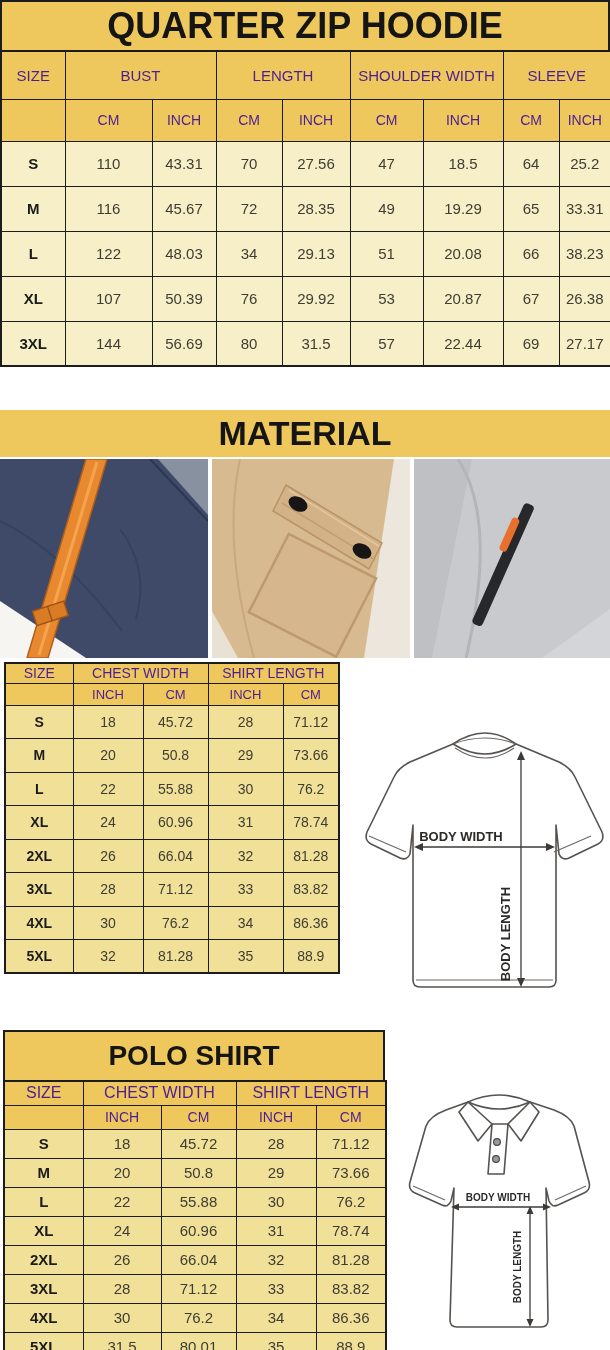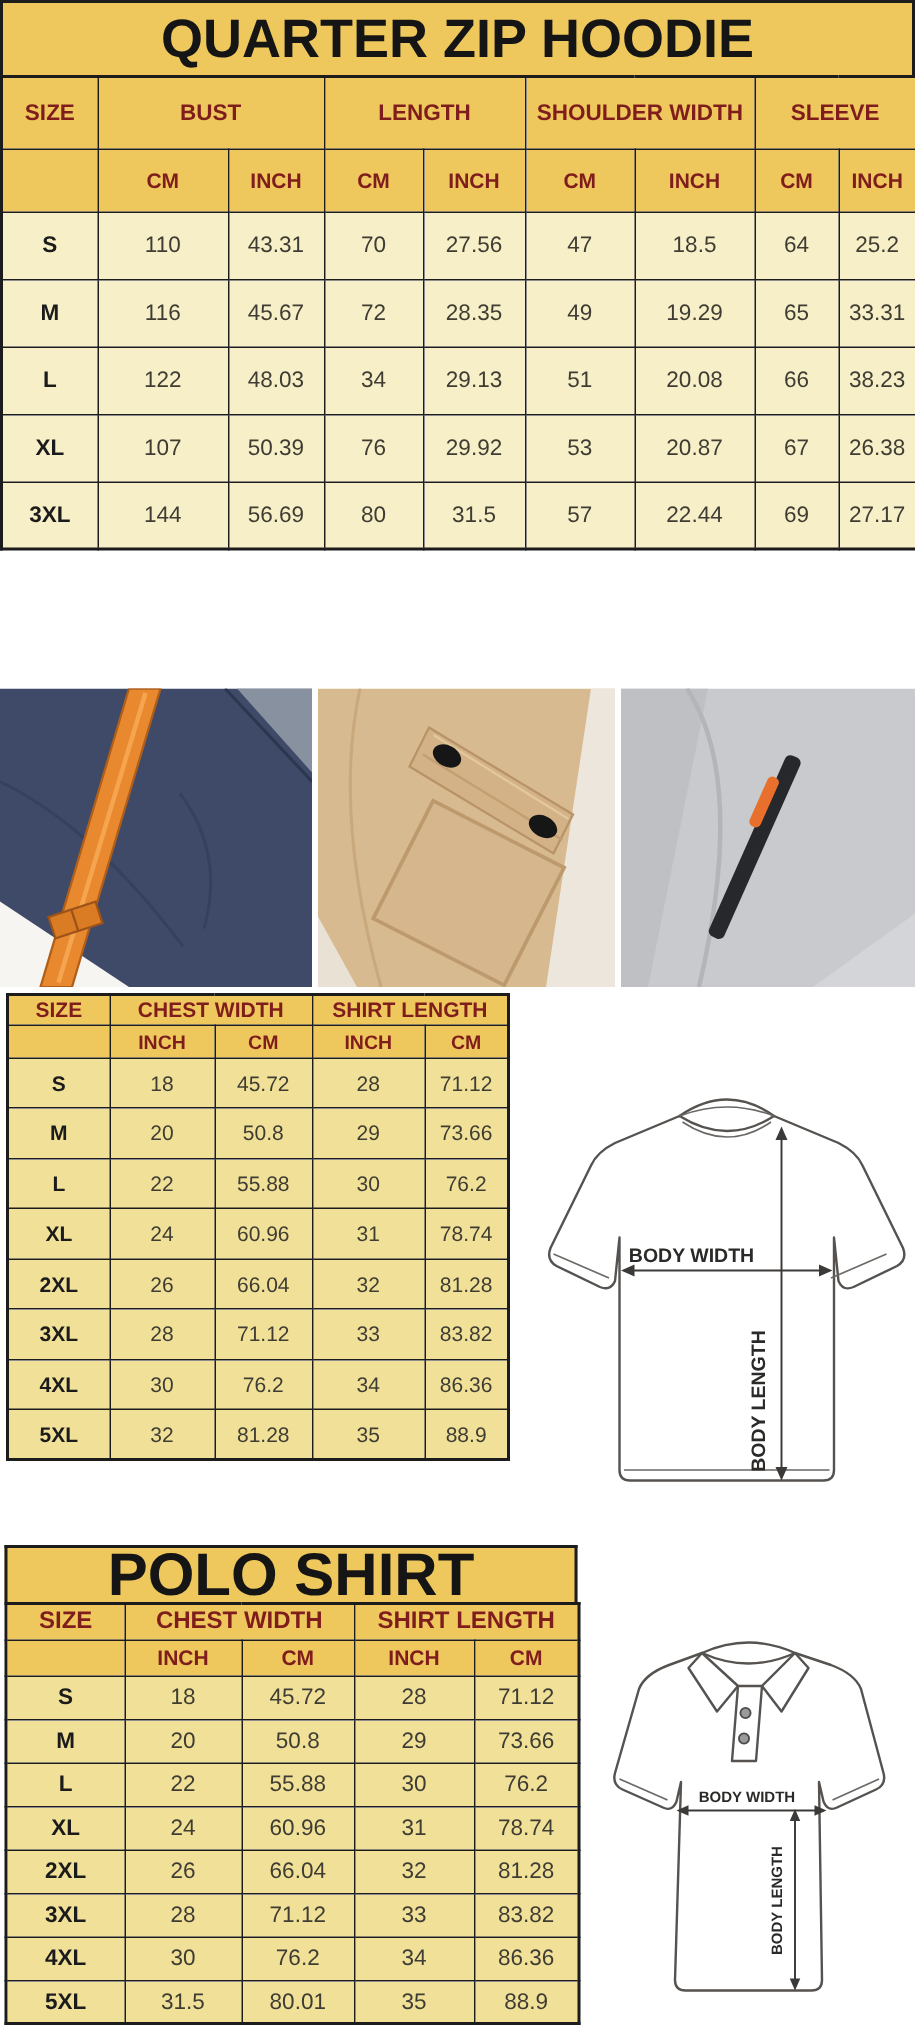--- a/index.html
+++ b/index.html
@@ -5,21 +5,21 @@
   html,body{margin:0;padding:0;background:#fff;}
   .sheet{position:relative;width:610px;height:1350px;background:#fff;overflow:hidden;
          font-family:"Liberation Sans",sans-serif;color:#111;padding-left:16px;}
   
   .band{box-sizing:border-box;background:#eec85c;display:flex;align-items:center;justify-content:center;
         font-weight:bold;color:#151515;}
   .band.bordered{border:2px solid #1c1c1c;border-bottom:0;}
   
   table{border-collapse:collapse;table-layout:fixed;border:2px solid #1c1c1c;}
   th,td{border:1px solid #1c1c1c;text-align:center;vertical-align:middle;padding:0;overflow:hidden;}
-  thead th{background:#eec85c;font-weight:bold;color:#7f1d1d;}
+  thead th{background:#eec85c;font-weight:normal;color:#4c1d95;}
   td{font-weight:normal;color:#3f3d33;}
   td.size-col{font-weight:bold;color:#1b1b1b;}
   
   .hoodie-wrap{position:absolute;left:0;top:0;width:610px;}
   .hoodie-wrap .band{height:50px;font-size:36px;}
   .hoodie-table{width:610px;}
   .hoodie-table thead tr.h1{height:48px;font-size:15px;}
   .hoodie-table thead tr.h2{height:42px;font-size:14px;}
   .hoodie-table tbody tr{height:45px;font-size:15px;background:#f7efc7;}
   
@@ -28,21 +28,21 @@
   .photos svg{position:absolute;top:2px;height:199px;display:block;}
   
   .tshirt-wrap{position:absolute;left:4px;top:662px;width:334px;}
   .tshirt-wrap .band{height:36px;font-size:29px;}
   .tshirt-table{width:334px;}
   .tshirt-table thead tr.h1{height:20px;font-size:14px;}
   .tshirt-table thead tr.h2{height:22px;font-size:13px;}
   .tshirt-table tbody tr{height:33.5px;font-size:14px;background:#f0e098;}
   
   .polo-wrap{position:absolute;left:3px;top:1030px;width:382px;}
-  .polo-wrap .band{height:38px;font-size:40px;}
+  .polo-wrap .band{height:50px;font-size:28px;}
   .polo-table{width:382px;}
   .polo-table thead tr.h1{height:24px;font-size:16px;}
   .polo-table thead tr.h2{height:24px;font-size:14px;}
   .polo-table tbody tr{height:29px;font-size:15px;background:#f0e098;}
   
   .tshirt-diagram{position:absolute;left:352px;top:692px;width:256px;height:322px;}
   .polo-diagram{position:absolute;left:398px;top:1062px;width:210px;height:286px;}
   .diagram-line{fill:none;stroke:#55524f;stroke-width:1.6;stroke-linejoin:round;stroke-linecap:round;}
   .diagram-thin{fill:none;stroke:#6a6764;stroke-width:1.1;}
   .arrow{stroke:#3c3a38;stroke-width:1.3;}
@@ -141,20 +141,21 @@
             <td class="val-col">31.5</td>
             <td class="val-col">57</td>
             <td class="val-col">22.44</td>
             <td class="val-col">69</td>
             <td class="val-col">27.17</td>
           </tr>
         </tbody>
     </table>
   </div>
 
+  <div class="band material-band">MATERIAL</div>
 
   <div class="photos">
 
     <svg style="left:0;width:208px" viewBox="0 0 208 199" role="img" aria-label="navy fleece with orange drawstring">
       <rect width="208" height="199" fill="#f6f5f2"></rect>
       <polygon points="0,0 208,0 208,199 86,199 0,142" fill="#3e4a68"></polygon>
       <polygon points="158,0 208,0 208,56" fill="#88919f"></polygon>
       <path d="M150,0 L208,62" stroke="#2c374f" stroke-width="2" fill="none"></path>
       <path d="M0,62 Q62,92 122,172" stroke="#354160" stroke-width="2" fill="none"></path>
       <path d="M120,70 Q150,110 136,160" stroke="#354160" stroke-width="2" fill="none"></path>

